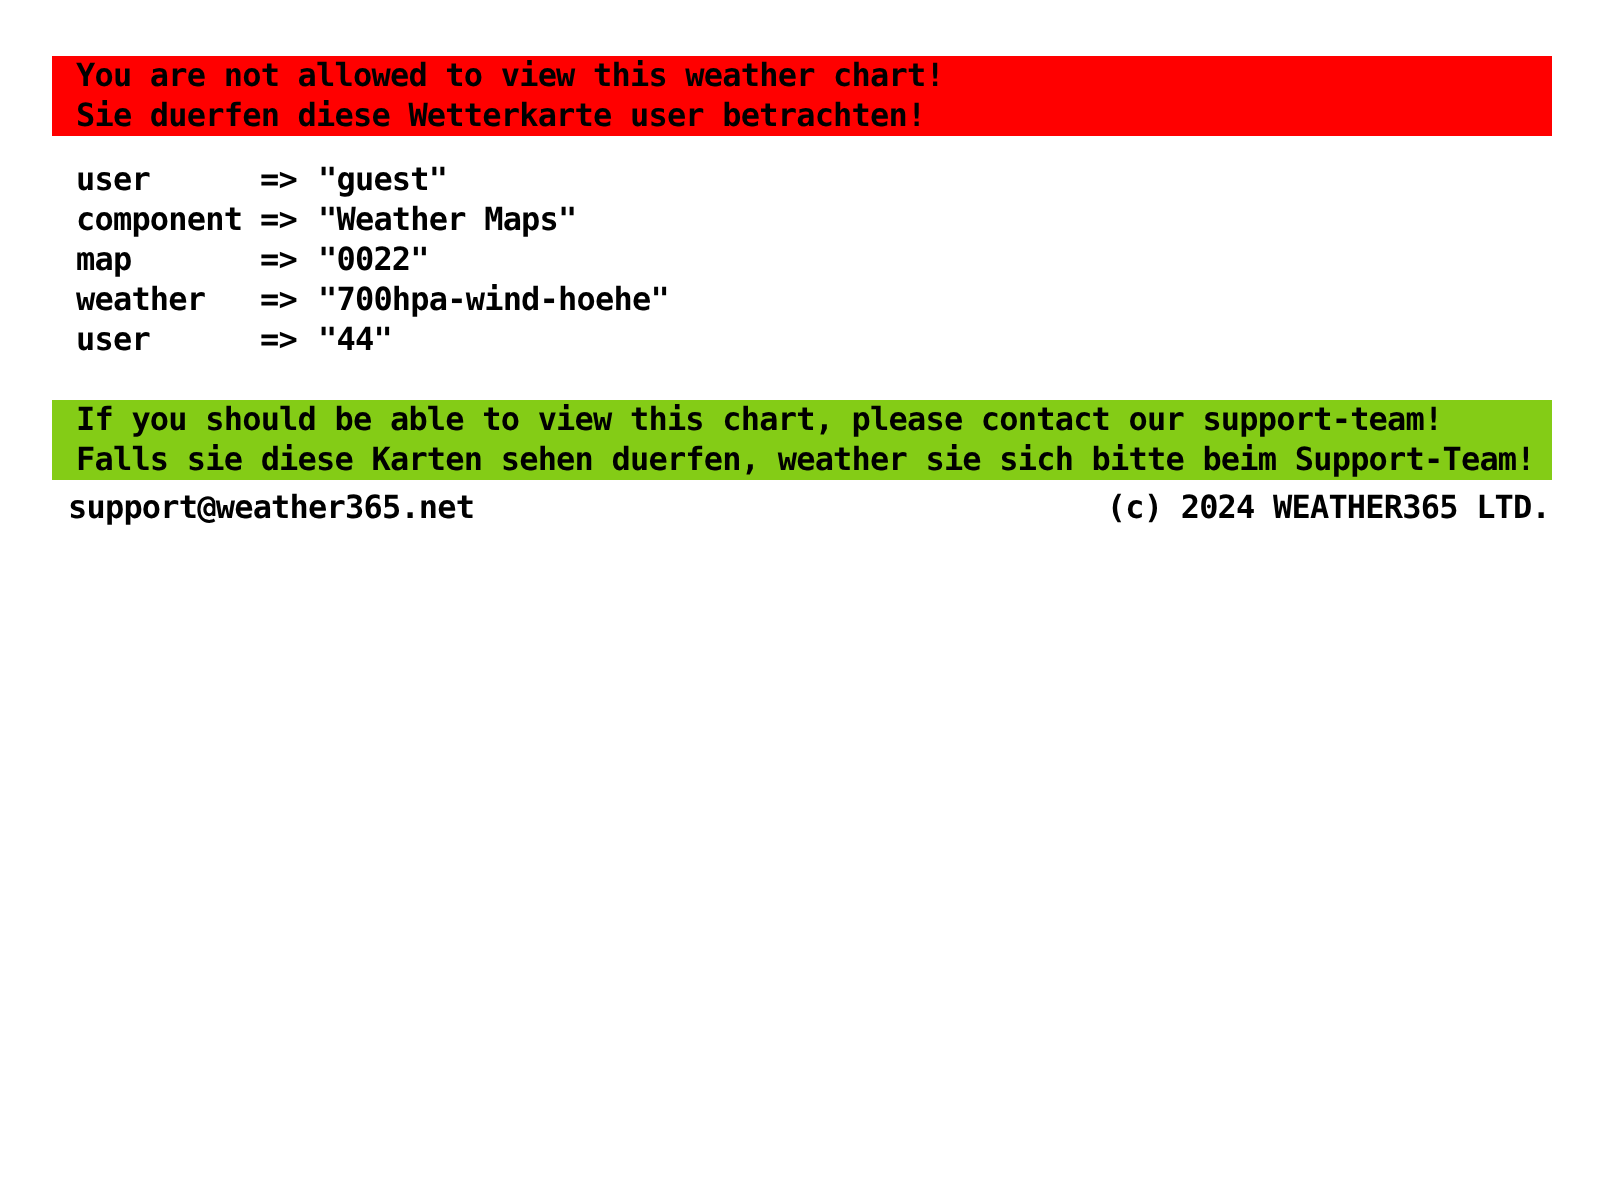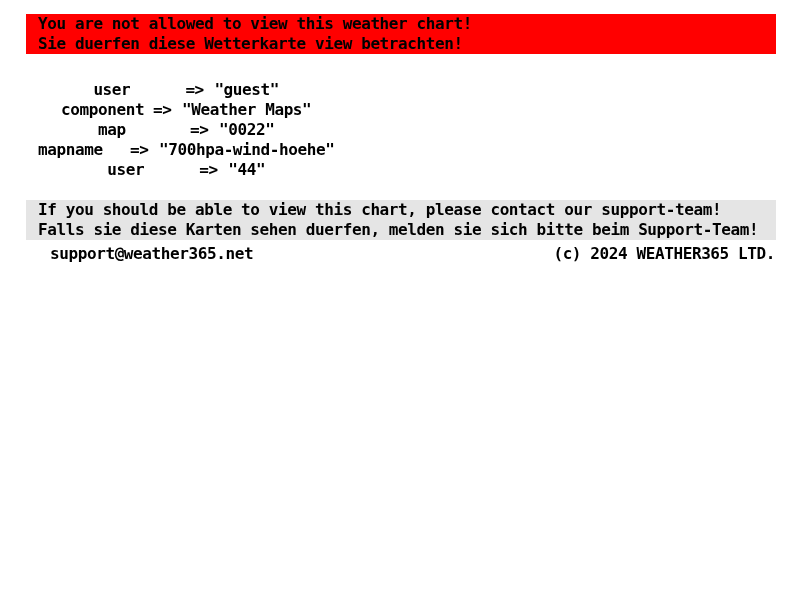--- a/index.html
+++ b/index.html
@@ -22,82 +22,82 @@
     position: absolute;
     left: 26px;
     width: 750px;
     height: 40px;
     padding-left: 12px;
     display: flex;
     flex-direction: column;
     justify-content: center;
   }
   .banner .line { line-height: 20px; white-space: pre; }
-  #error-banner { top: 14px; }
+  #error-banner { top: 28px; }
   #support-banner { top: 200px; }
   .kv {
     position: absolute;
     left: 38px;
     top: 80px;
   }
-  .kv-row { display: flex; line-height: 20px; white-space: pre; justify-content: center; }
+  .kv-row { display: flex; line-height: 20px; white-space: pre; }
   .kv-key { width: 92px; display: inline-block; }
   .kv-arrow { width: 29px; display: inline-block; }
   .footer {
     position: absolute;
-    left: 50px;
+    left: 34px;
     right: 25px;
     top: 244px;
     display: flex;
     justify-content: space-between;
     line-height: 20px;
     white-space: pre;
   }
 </style>
 </head>
 <body>
 
 <div class="page">
 
   <div class="banner" id="error-banner" style="background: rgb(255, 0, 0);">
     <div class="line">You are not allowed to view this weather chart!</div>
-    <div class="line">Sie duerfen diese Wetterkarte view betrachten!</div>
+    <div class="line">Sie duerfen diese Wetterkarte user betrachten!</div>
   </div>
 
   <div class="kv">
     <div class="kv-row">
       <span class="kv-key">user</span>
       <span class="kv-arrow">=&gt;</span>
       <span class="kv-value">"guest"</span>
     </div>
     <div class="kv-row">
       <span class="kv-key">component</span>
       <span class="kv-arrow">=&gt;</span>
       <span class="kv-value">"Weather Maps"</span>
     </div>
     <div class="kv-row">
       <span class="kv-key">map</span>
       <span class="kv-arrow">=&gt;</span>
       <span class="kv-value">"0022"</span>
     </div>
     <div class="kv-row">
-      <span class="kv-key">mapname</span>
+      <span class="kv-key">weather</span>
       <span class="kv-arrow">=&gt;</span>
       <span class="kv-value">"700hpa-wind-hoehe"</span>
     </div>
     <div class="kv-row">
       <span class="kv-key">user</span>
       <span class="kv-arrow">=&gt;</span>
       <span class="kv-value">"44"</span>
     </div>
   </div>
 
-  <div class="banner" id="support-banner" style="background: #e5e5e5;">
+  <div class="banner" id="support-banner" style="background: #84cc16;">
     <div class="line">If you should be able to view this chart, please contact our support-team!</div>
-    <div class="line">Falls sie diese Karten sehen duerfen, melden sie sich bitte beim Support-Team!</div>
+    <div class="line">Falls sie diese Karten sehen duerfen, weather sie sich bitte beim Support-Team!</div>
   </div>
 
   <div class="footer">
     <span>support@weather365.net</span>
     <span>(c) 2024 WEATHER365 LTD.</span>
   </div>
 
 </div>
 
 </body></html>

